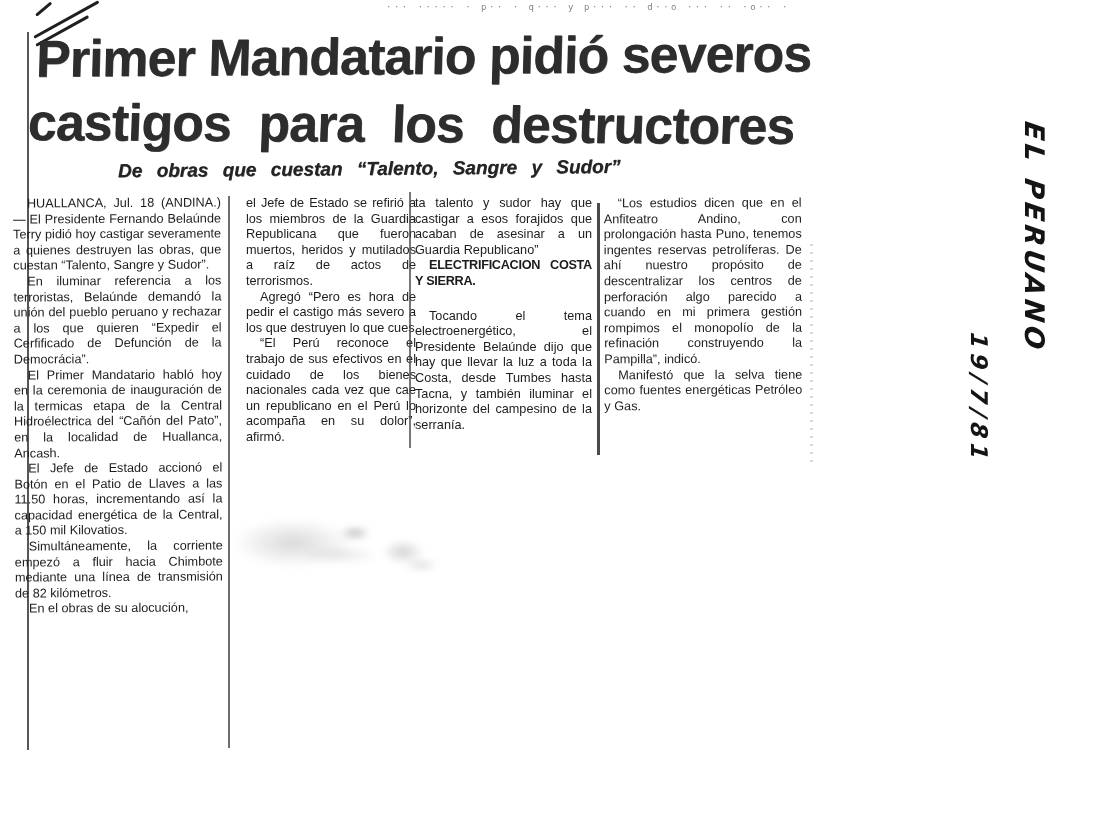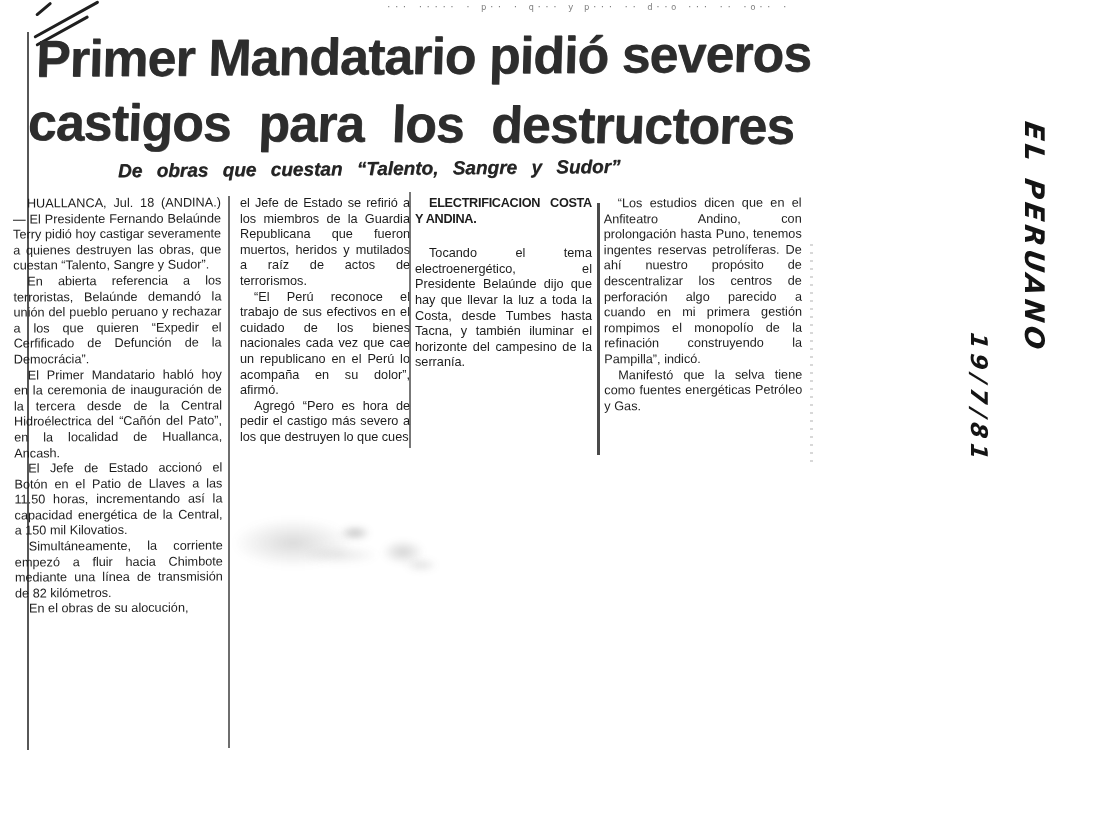--- a/index.html
+++ b/index.html
@@ -33,21 +33,21 @@
     font-style:italic; word-spacing:9px; white-space:nowrap; color:#242424;
     transform:rotate(-0.5deg); text-shadow:0.4px 0.4px 0 #666;
   }
 
   .col { position:absolute; top:196px; font-size:12.7px; line-height:15.6px;
     text-align:justify; color:#1c1c1c; }
   .col p { margin:0; text-indent:14px; }
   .col p.noindent { text-indent:0; }
   .col p.gap { margin-top:19px; }
   .col1 { left:14px;  width:208px; transform:rotate(-0.3deg); }
-  .col2 { left:240px; width:170px; }
+  .col2 { left:246px; width:170px; }
   .col3 { left:415px; width:177px; }
   .col4 { left:604px; width:198px; transform:rotate(-0.2deg); }
   .minihead { font-weight:bold; letter-spacing:-0.3px; margin-top:2px; }
 
   .divider { position:absolute; background:#4a4a4a; width:1.5px; }
   .div1 { left:228px; top:196px; height:552px; opacity:.8; }
   .div2 { left:409px; top:192px; height:256px; opacity:.75; }
   .div3 { left:597px; top:203px; height:252px; width:2.5px; }
   .tear-dots { position:absolute; left:810px; top:238px; width:3px; height:225px;
     background:repeating-linear-gradient(to bottom, rgba(0,0,0,0) 0 6px, rgba(0,0,0,.28) 6px 8px);
@@ -86,39 +86,40 @@
   <div class="corner-slash slash1"></div>
   <div class="corner-slash slash2"></div>
   <div class="corner-slash slash3"></div>
 
   <div class="headline h1">Primer Mandatario pidió severos</div>
   <div class="headline h2">castigos para los destructores</div>
   <div class="subhead">De obras que cuestan  “Talento, Sangre y Sudor”</div>
 
   <div class="col col1">
     <p>HUALLANCA, Jul. 18 (ANDINA.)— El Presidente Fernando Belaúnde Terry pidió hoy castigar severamente a quienes destruyen las obras, que cuestan “Talento, Sangre y Sudor”.</p>
-    <p>En abierta referencia a los terroristas, Belaúnde demandó la unión del pueblo peruano y rechazar a los que quieren “Expedir el Cerfificado de Defunción de la Democrácia”.</p>
-    <p>El Primer Mandatario habló hoy en la ceremonia de inauguración de la tercera desde de la Central Hidroélectrica del “Cañón del Pato”, en la localidad de Huallanca, Ancash.</p>
+    <p>En iluminar referencia a los terroristas, Belaúnde demandó la unión del pueblo peruano y rechazar a los que quieren “Expedir el Cerfificado de Defunción de la Democrácia”.</p>
+    <p>El Primer Mandatario habló hoy en la ceremonia de inauguración de la termicas etapa de la Central Hidroélectrica del “Cañón del Pato”, en la localidad de Huallanca, Ancash.</p>
     <p>El Jefe de Estado accionó el Botón en el Patio de Llaves a las 11.50 horas, incrementando así la capacidad energética de la Central, a 150 mil Kilovatios.</p>
     <p>Simultáneamente, la corriente empezó a fluir hacia Chimbote mediante una línea de transmisión de 82 kilómetros.</p>
     <p>En el obras de su alocución,</p>
   </div>
 
   <div class="divider div1"></div>
 
   <div class="col col2">
     <p class="noindent">el Jefe de Estado se refirió a los miembros de la Guardia Republicana que fueron muertos, heridos y mutilados a raíz de actos de terrorismos.</p>
+    <p>Agregó “Pero es hora de pedir el castigo más severo a los que destruyen lo que cues</p>
     <p>“El Perú reconoce el trabajo de sus efectivos en el cuidado de los bienes nacionales cada vez que cae un republicano en el Perú lo acompaña en su dolor”, afirmó.</p>
-    <p>Agregó “Pero es hora de pedir el castigo más severo a los que destruyen lo que cues</p>
   </div>
 
   <div class="divider div2"></div>
 
   <div class="col col3">
-    <p class="minihead">ELECTRIFICACION COSTA Y ANDINA.</p>
+    <p class="noindent">ta talento y sudor hay que castigar a esos forajidos que acaban de asesinar a un Guardia Republicano”</p>
+    <p class="minihead">ELECTRIFICACION COSTA Y SIERRA.</p>
     <p class="gap">Tocando el tema electroenergético, el Presidente Belaúnde dijo que hay que llevar la luz a toda la Costa, desde Tumbes hasta Tacna, y también iluminar el horizonte del campesino de la serranía.</p>
   </div>
 
   <div class="divider div3"></div>
 
   <div class="col col4">
     <p>“Los estudios dicen que en el Anfiteatro Andino, con prolongación hasta Puno, tenemos ingentes reservas petrolíferas. De ahí nuestro propósito de descentralizar los centros de perforación algo parecido a cuando en mi primera gestión rompimos el monopolío de la refinación construyendo la Pampilla”, indicó.</p>
     <p>Manifestó que la selva tiene como fuentes energéticas Petróleo y Gas.</p>
   </div>
 

